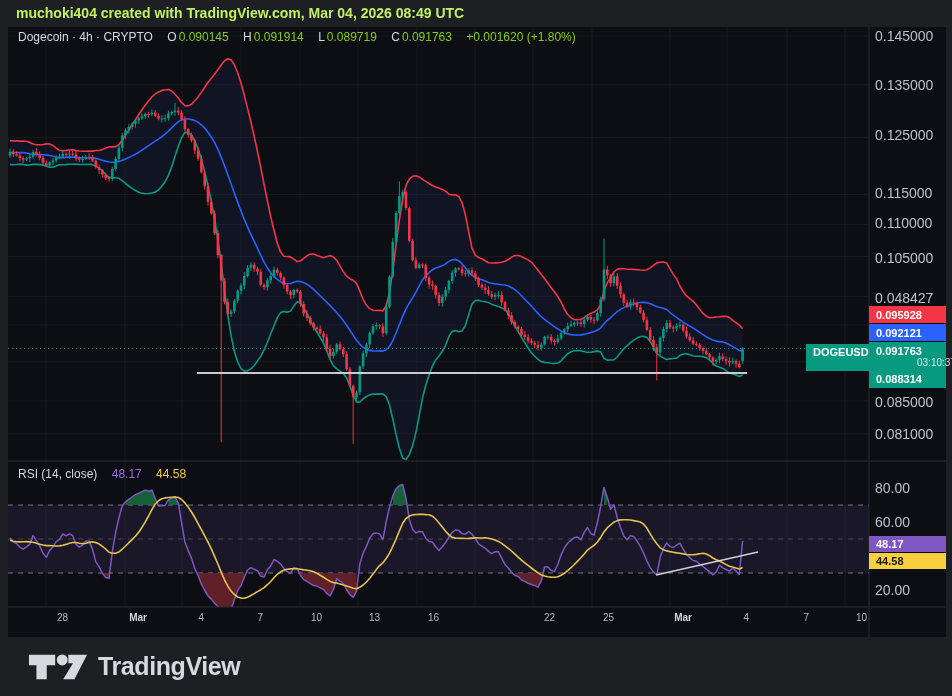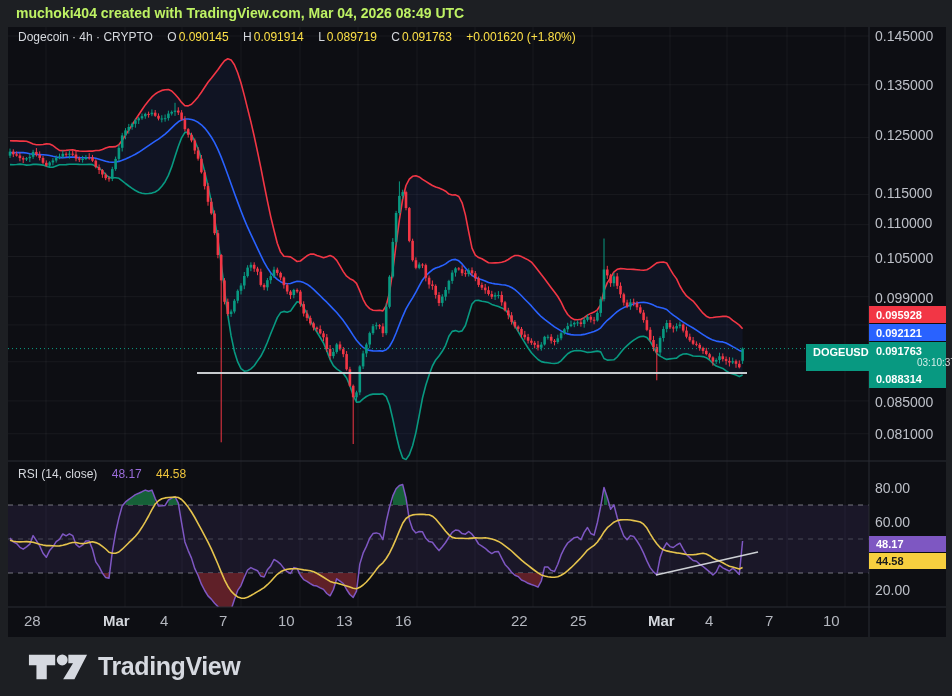--- a/index.html
+++ b/index.html
@@ -6,28 +6,28 @@
   .screen{position:relative;width:952px;height:696px;overflow:hidden;
     font-family:"Liberation Sans",sans-serif;background:#1d1f23;}
   .topbar{position:absolute;left:0;top:0;width:952px;height:27px;background:#1d1f23;
     color:#bef264;font-size:14px;font-weight:700;line-height:27px;padding-left:10px;box-sizing:border-box;margin-left:6px;}
   .chart-bg{position:absolute;left:8px;top:27px;width:938px;height:610px;background:#0d0e13;}
   svg#chart{position:absolute;left:0;top:0;z-index:1;}
   .overlay{position:absolute;z-index:2;}
   .hdr{left:18px;color:#d6d9de;font-size:12px;white-space:nowrap;}
   .hdr span{margin-right:2px;}
   .gap{display:inline-block;width:7px;}
-  .teal{color:#fde047;}
+  .teal{color:#84cc16;}
   .blue{color:#3468f2;}
   .red{color:#f23645;}
   .purple{color:#9b6ddb;}
   .yellow{color:#f0c63c;}
   .axis-label{position:absolute;left:875px;color:#bdc0c8;font-size:14px;line-height:14px;z-index:2;}
-  .time-label{position:absolute;top:612px;width:44px;margin-left:-22px;text-align:left;
-    color:#b4b7bf;font-size:15px;z-index:2;}
+  .time-label{position:absolute;top:612px;width:44px;margin-left:-22px;text-align:right;
+    color:#b4b7bf;font-size:10px;z-index:2;}
   .time-label.month{color:#d4d7dd;font-weight:700;}
   .badge{position:absolute;left:869px;width:77px;box-sizing:border-box;padding-left:7px;
     font-size:11px;font-weight:700;color:#fff;z-index:3;display:flex;flex-direction:column;justify-content:center;}
   .b-upper{top:306px;height:17px;background:#f23645;}
   .b-basis{top:324px;height:17px;background:#2962ff;}
   .b-price{top:342px;height:28px;background:#089981;}
   .b-price .countdown{font-size:10px;font-weight:400;color:rgba(255,255,255,0.82);line-height:11px;margin-left:41px;}
   .b-lower{top:370px;height:18px;background:#089981;}
   .b-rsi{top:536px;height:16px;background:#7e57c2;}
   .b-rsima{top:553px;height:16px;background:#f7cf3f;color:#1a1a1a;}
@@ -577,21 +577,21 @@
     <span class="yellow">44.58</span>
   </div>
 
   <div id="price-axis">
       <div class="axis-label" style="top: 29px;">0.145000</div>
       <div class="axis-label" style="top: 78px;">0.135000</div>
       <div class="axis-label" style="top: 128px;">0.125000</div>
       <div class="axis-label" style="top: 186px;">0.115000</div>
       <div class="axis-label" style="top: 216px;">0.110000</div>
       <div class="axis-label" style="top: 251px;">0.105000</div>
-      <div class="axis-label" style="top: 291px;">0.099000</div>
+      <div class="axis-label" style="top: 291px;">0.048427</div>
       <div class="axis-label" style="top: 395px;">0.085000</div>
       <div class="axis-label" style="top: 427px;">0.081000</div>
     </div>
   <div id="rsi-axis">
       <div class="axis-label" style="top: 481px;">80.00</div>
       <div class="axis-label" style="top: 515px;">60.00</div>
       <div class="axis-label" style="top: 583px;">20.00</div>
     </div>
   <div id="time-axis">
       <div class="time-label" style="left: 46px;">28</div>

